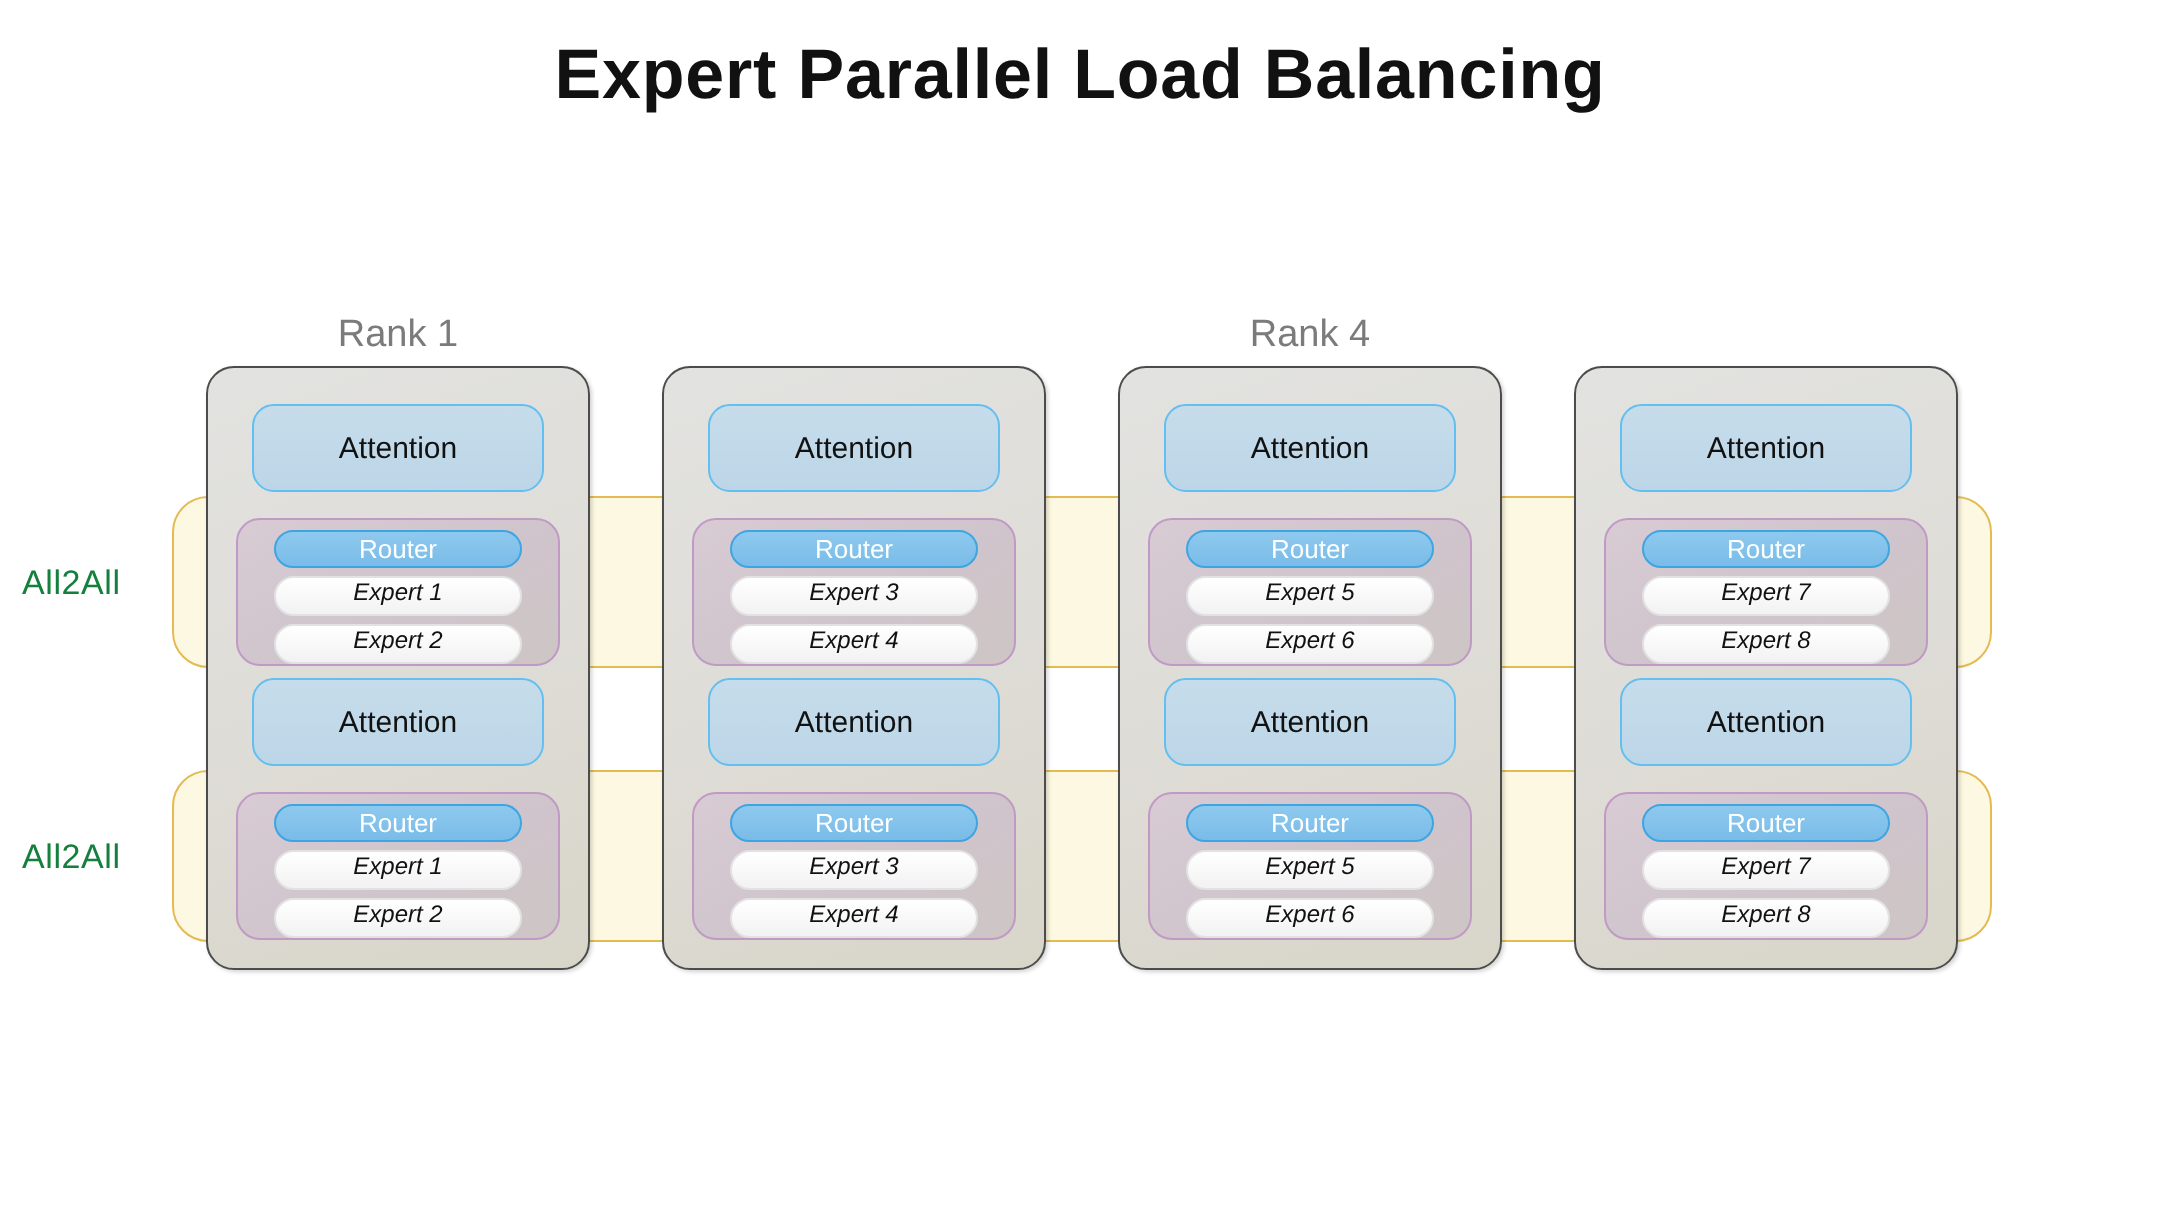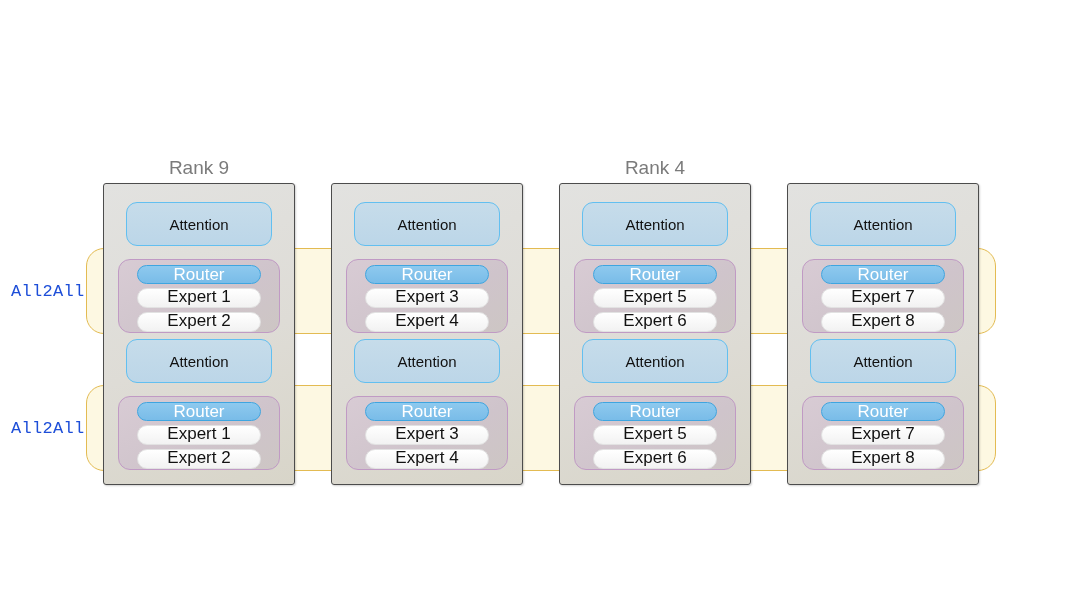--- a/index.html
+++ b/index.html
@@ -39,24 +39,23 @@
   .a2a-band {
     position: absolute;
     background: #fdf8e2;
     border: 1.5px solid #e3bb52;
     border-radius: 18px;
     box-sizing: border-box;
   }
   .a2a-label {
     position: absolute;
     font-size: 17px;
-    color: #1d4ed8;
+    color: #15803d;
     letter-spacing: 0.3px;
     white-space: nowrap;
-    font-family: Liberation Mono, monospace;
   }
 
   
   .rank-col {
     position: absolute;
   }
   .rank-title {
     position: absolute;
     top: 0;
     left: 0;
@@ -68,21 +67,21 @@
   }
   .rank-panel {
     position: absolute;
     top: 26px;
     left: 0;
     width: 100%;
     height: 302px;
     box-sizing: border-box;
     background: linear-gradient(160deg, #e2e2e0 0%, #dedcd6 55%, #d8d5c9 100%);
     border: 1.6px solid #4c4c4c;
-    border-radius: 3px;
+    border-radius: 14px;
     box-shadow: 1px 1px 2px rgba(0,0,0,0.18);
   }
 
   
   .attn {
     position: absolute;
     left: 22px;
     right: 22px;
     height: 44px;
     box-sizing: border-box;
@@ -109,52 +108,54 @@
   }
   .router {
     height: 19px;
     box-sizing: border-box;
     background: linear-gradient(180deg, #8ec9ee 0%, #79bce8 100%);
     border: 1.2px solid #3ea5e0;
     border-radius: 10px;
     display: flex;
     align-items: center;
     justify-content: center;
-    font-size: 17px;
+    font-size: 13px;
     color: #ffffff;
     margin-bottom: 4px;
   }
   .expert {
     height: 20px;
     box-sizing: border-box;
     background: linear-gradient(180deg, #ffffff 0%, #f2f2f2 100%);
     border: 1px solid #e2e2e2;
     border-radius: 10px;
     display: flex;
-    align-items: flex-end;
+    align-items: flex-start;
     justify-content: center;
-    font-size: 17px;
+    font-size: 12px;
     color: #111111;
     margin-bottom: 4px;
+    font-style: italic;
   }
 </style>
 </head>
 <body>
 
 <div id="stage">
 
+  <div class="title">Expert Parallel Load Balancing</div>
 
   <div class="a2a-band" style="left:86px; top:248px; width:910px; height:86px;"></div>
   <div class="a2a-label" style="left:11px; top:282px;">All2All</div>
 
   <div class="a2a-band" style="left:86px; top:385px; width:910px; height:86px;"></div>
   <div class="a2a-label" style="left:11px; top:419px;">All2All</div>
 
   <div class="rank-col" style="left:103px; top:157px; width:192px; height:330px;">
-    <div class="rank-title">Rank 9</div>
+    <div class="rank-title">Rank 1</div>
     <div class="rank-panel">
       <div class="attn" style="top:18px;">
         <span>Attention</span>
       </div>
       <div class="moe" style="top:75px;">
         <div class="router">
           <span>Router</span>
         </div>
         <div class="expert">
           <span>Expert 1</span>

